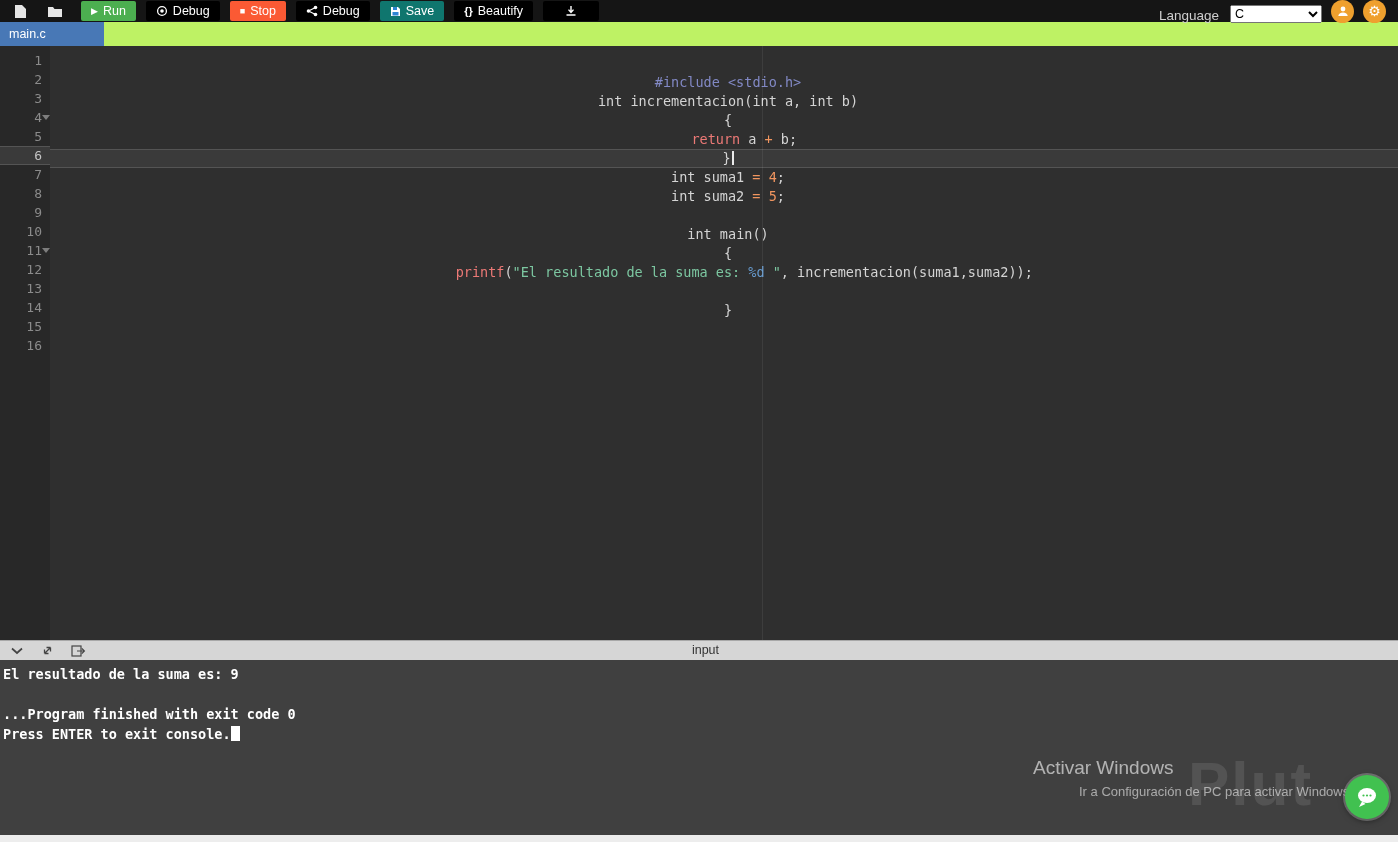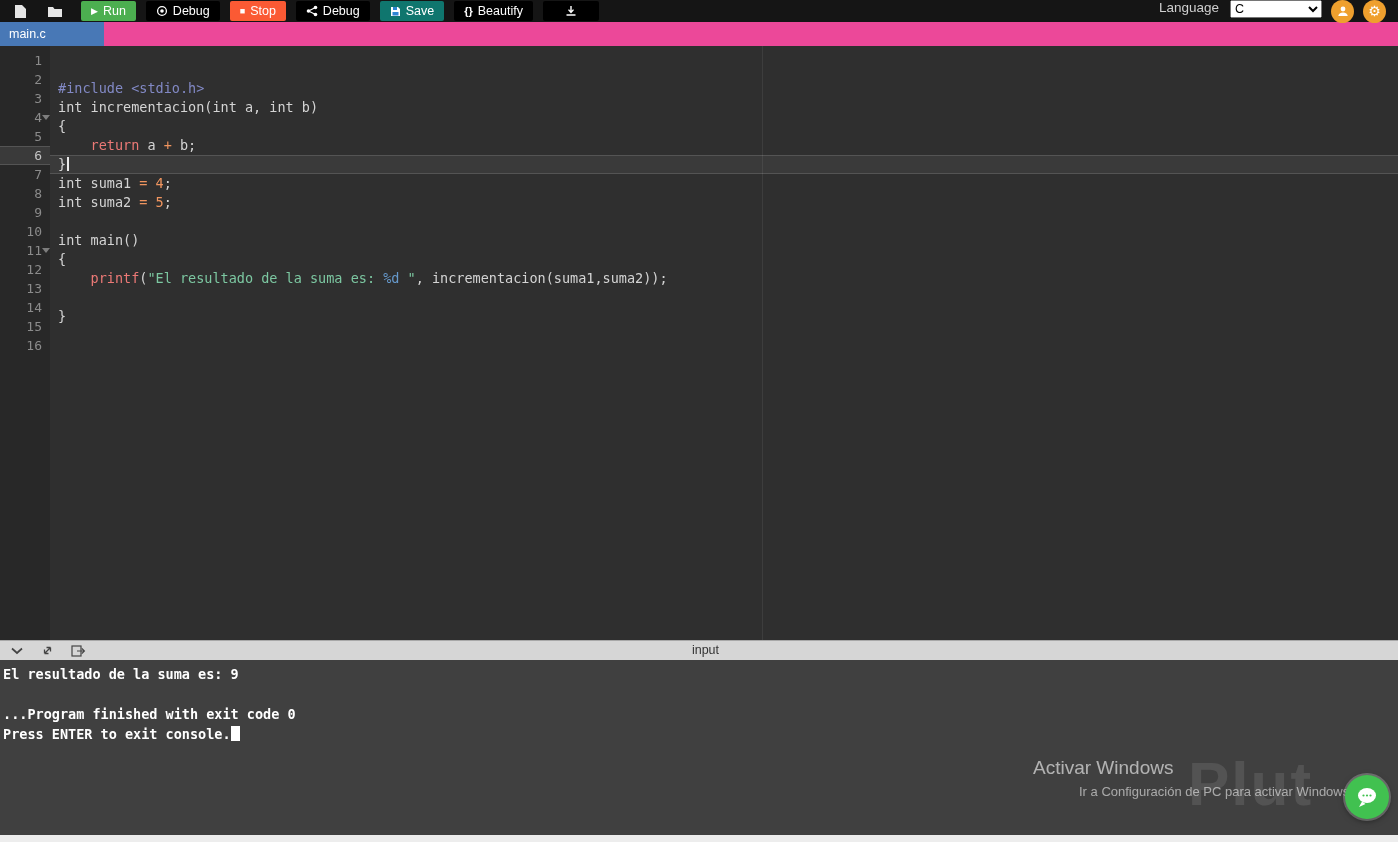--- a/index.html
+++ b/index.html
@@ -13,44 +13,44 @@
   .tb-icon.first { margin-right:10px; }
   .tbtn { height:20px; border:none; border-radius:2px; color:#fff;
           font:12.5px "Liberation Sans", sans-serif; display:inline-flex; align-items:center;
           gap:5px; padding:0 10px; cursor:pointer; white-space:nowrap; }
   .run { background:#4caf50; margin-left:8px; }
   .cyan { background:#000000; }
   .stop { background:#fb5a34; }
   .save { background:#0f766e; }
   .bi { display:inline-flex; align-items:center; font-size:9px; line-height:1; }
   .braces { font-weight:bold; font-size:11px; }
-  .tb-right { margin-left:auto; display:flex; align-items:flex-start; gap:9px; }
+  .tb-right { margin-left:auto; display:flex; align-items:flex-end; gap:9px; }
   .lang-label { color:#cfcfcf; font-size:13.5px; margin-right:2px; }
   .lang-select { width:92px; height:18px; font-size:12.5px; font-family:"Liberation Sans", sans-serif; }
   .circle-btn { width:23px; height:23px; border-radius:50%; background:#efa02e; color:#fff;
                 display:inline-flex; align-items:center; justify-content:center; cursor:pointer;
                 font-family:"DejaVu Sans", sans-serif; font-size:14px; line-height:1; }
 
   
-  .tabbar { position:absolute; top:22px; left:0; right:0; height:24px; background:#ec4899; z-index:4; }
+  .tabbar { position:absolute; top:22px; left:0; right:0; height:24px; background:#bef264; z-index:4; }
   .tab { position:absolute; left:0; top:0; width:104px; height:24px; background:#4878b6; color:#fff;
          font-size:12.5px; line-height:24px; padding-left:9px; cursor:pointer; }
 
   
   .editor { position:absolute; top:46px; left:0; right:0; height:594px; background:#2f2f2f;
             overflow:hidden; font-family:"DejaVu Sans Mono", monospace; }
   .gutter { position:absolute; left:0; top:0; bottom:0; width:50px; background:#282828; padding-top:5px; }
   .gut-cell { height:19px; line-height:19px; text-align:right; padding-right:8px; color:#8b8b8b;
               font-size:13px; position:relative; cursor:pointer; }
   .gut-cell.active { background:#3a3a3a; color:#c4c4c4;
                      box-shadow: inset 0 1px 0 #545454, inset 0 -1px 0 #545454; }
   .fold { position:absolute; right:0; top:7px; width:0; height:0;
           border-left:4px solid transparent; border-right:4px solid transparent;
           border-top:5px solid #7d7d7d; cursor:pointer; }
-  .code { position:absolute; left:50px; top:0; right:0; bottom:0; padding-top:14px; cursor:text; }
+  .code { position:absolute; left:50px; top:0; right:0; bottom:0; padding-top:8px; cursor:text;text-align:center; }
   .code-line { height:19px; line-height:19px; font-size:13.5px; white-space:pre; padding-left:8px; color:#d4d4d4; }
   .code-line.active { background:#3a3a3a; box-shadow: inset 0 1px 0 #545454, inset 0 -1px 0 #545454; }
   .tok-txt { color:#d4d4d4; }
   .tok-pre { color:#8289c5; }
   .tok-kw  { color:#ec7976; }
   .tok-num, .tok-op { color:#f0955f; }
   .tok-str { color:#7cc7a1; }
   .tok-fmt { color:#6699cc; }
   .cursor { display:inline-block; width:2px; height:14px; background:#eaeaea; vertical-align:-2px; margin-left:1px; }
   .print-margin { position:absolute; left:762px; top:0; bottom:0; width:1px; background:rgba(255,255,255,0.07); }

